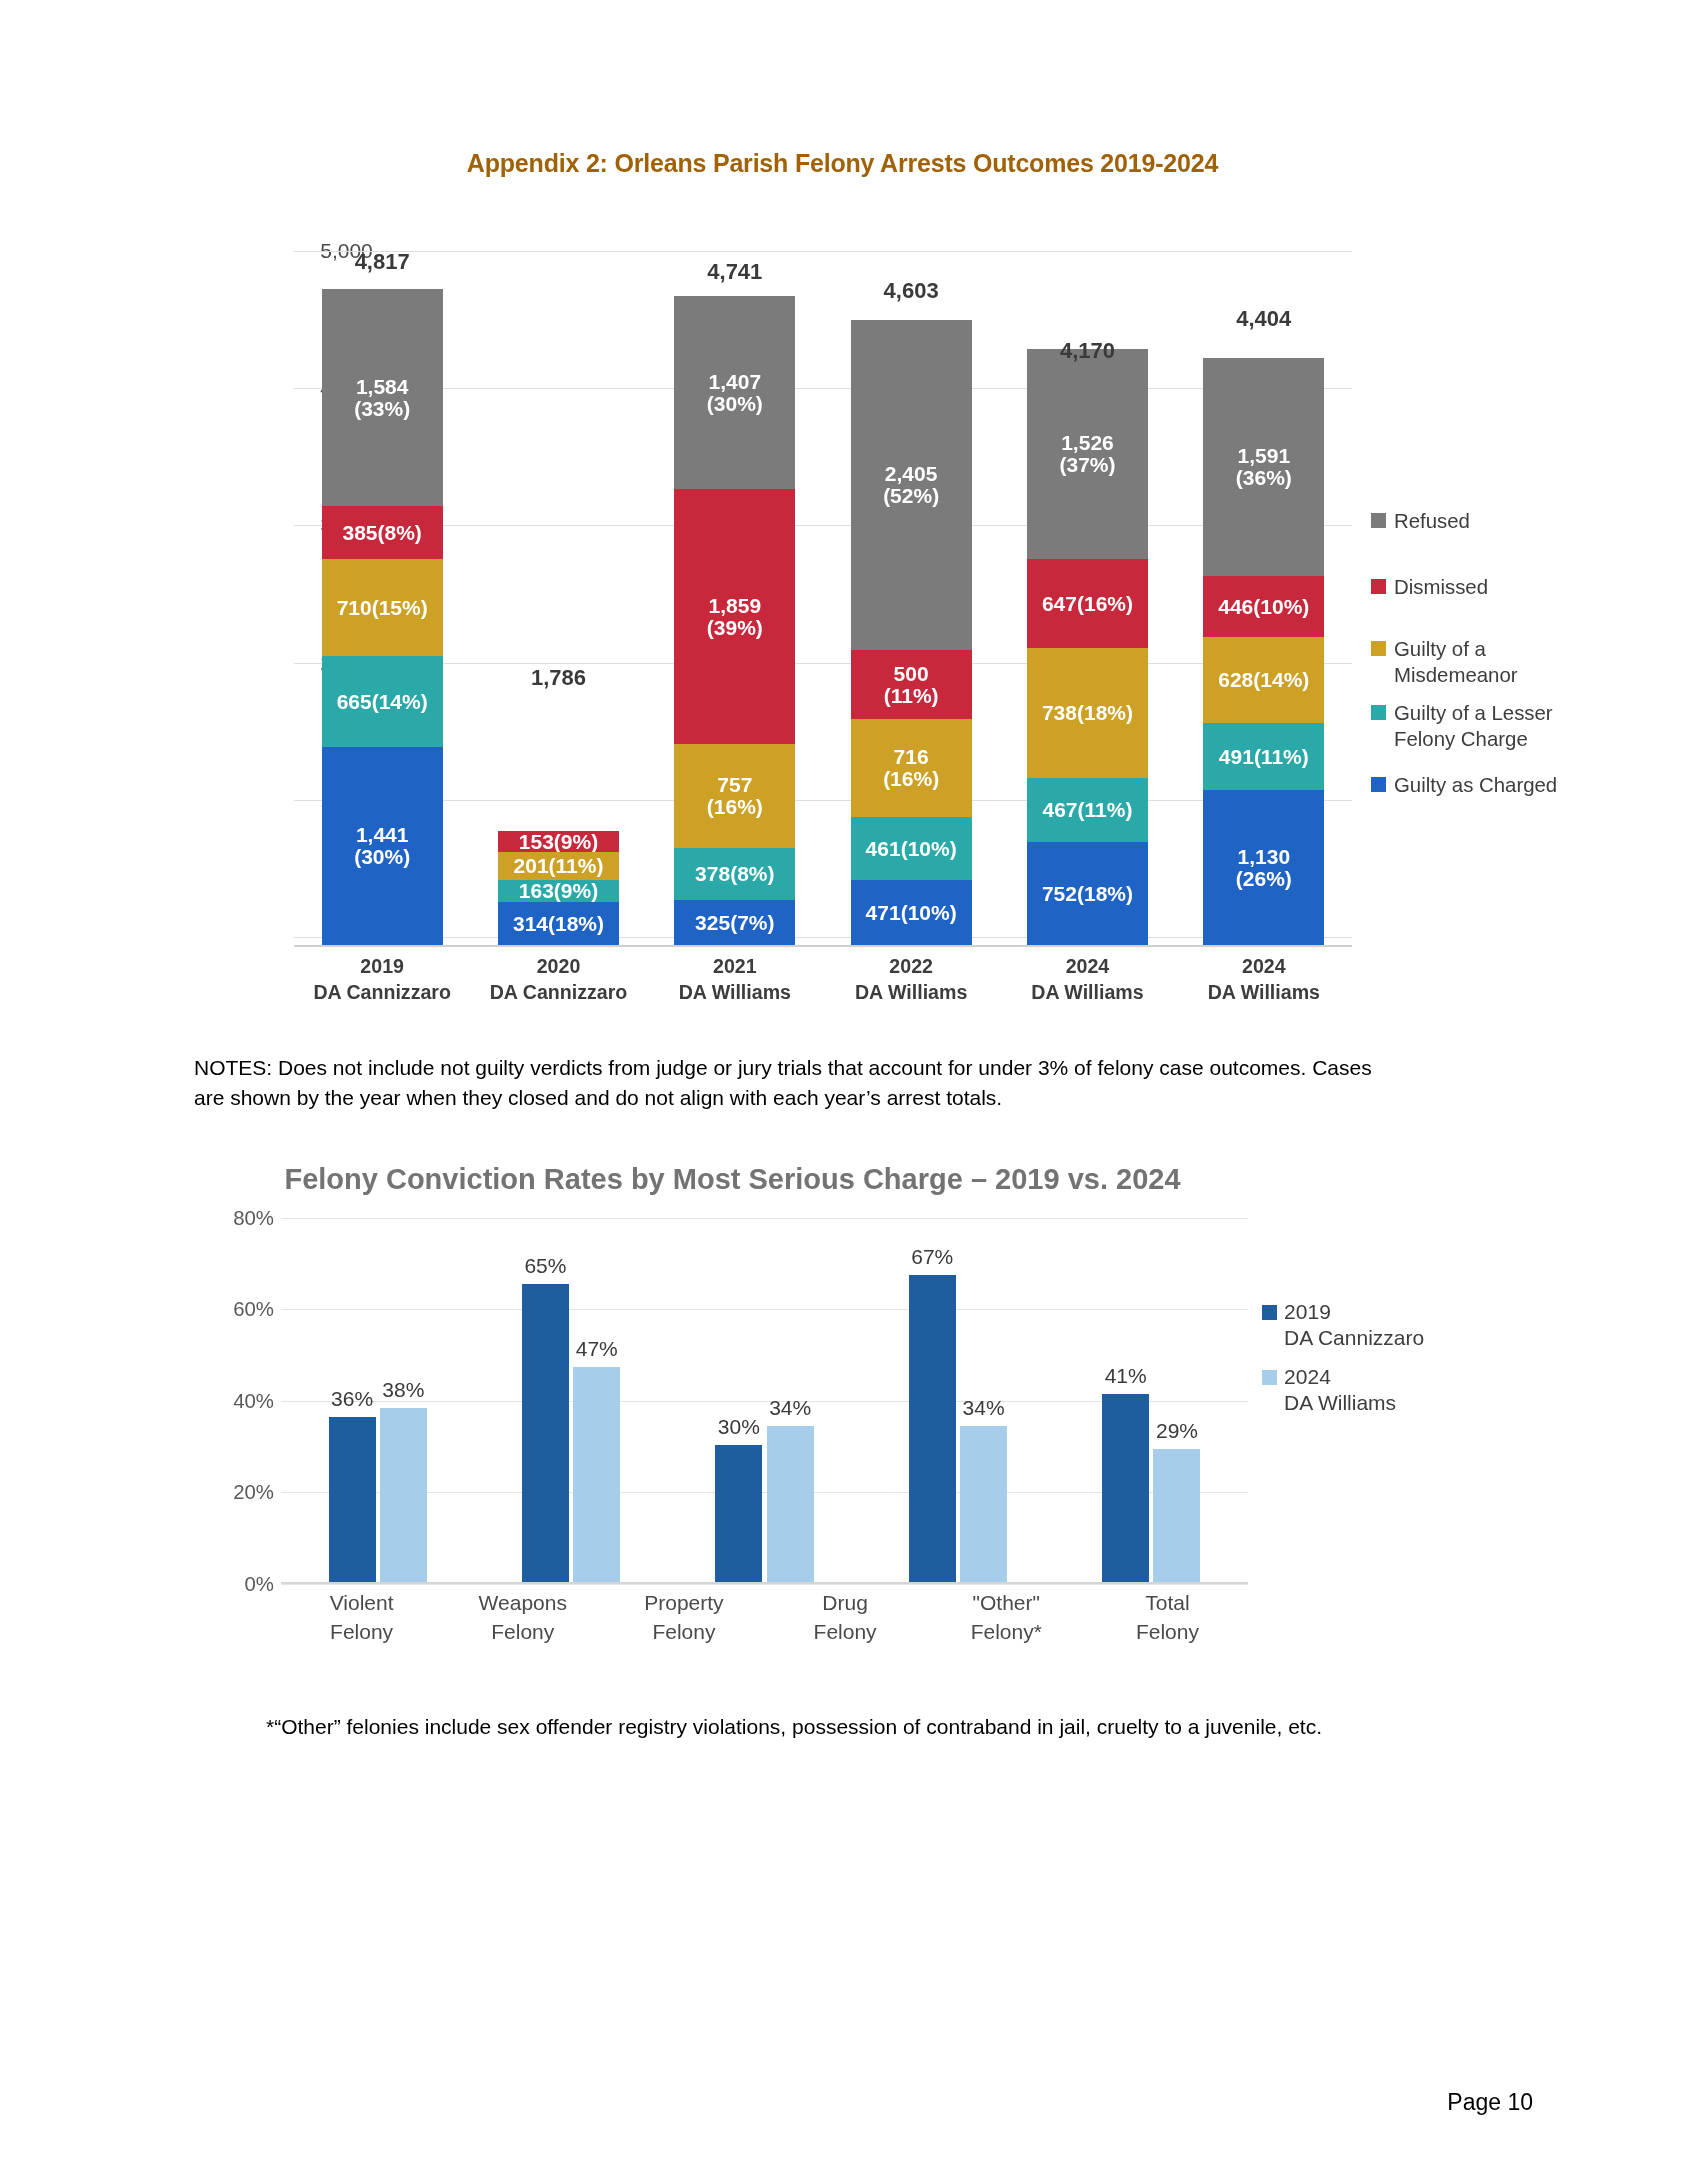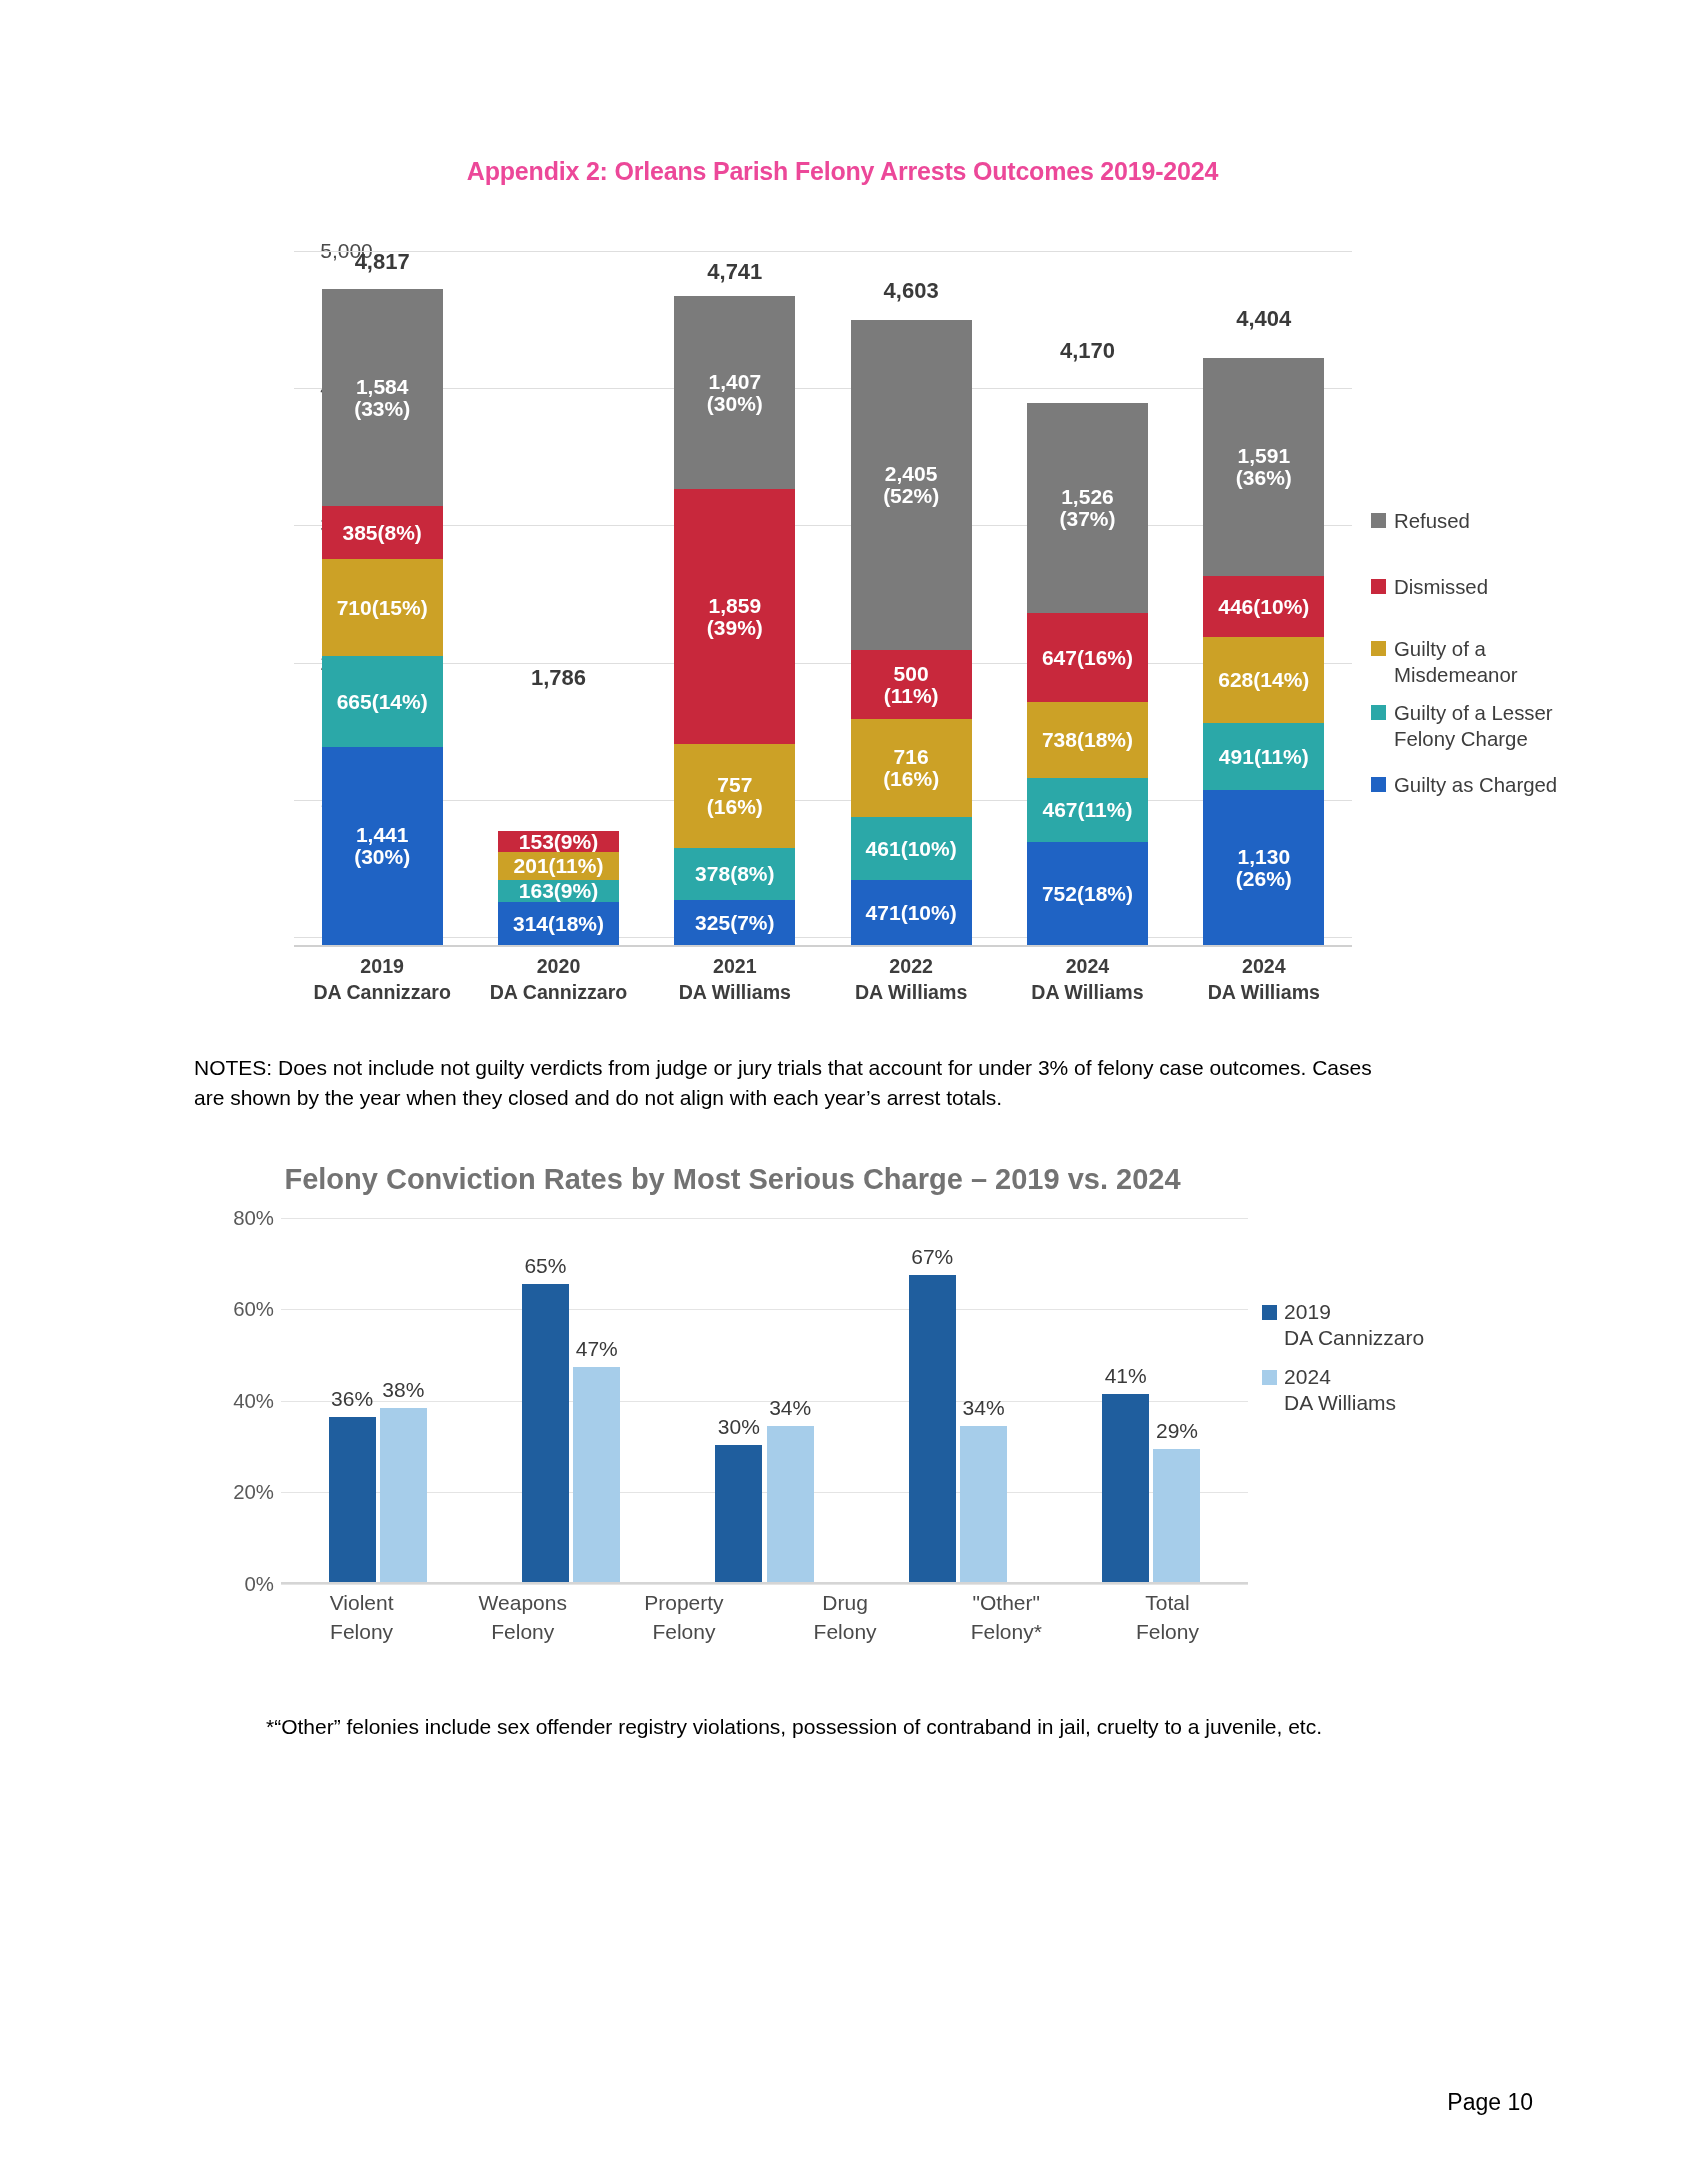--- a/index.html
+++ b/index.html
@@ -17,22 +17,21 @@
   
   .page-title {
     position: absolute;
     top: 149px;
     left: 0;
     width: 1685px;
     text-align: center;
     font-size: 25px;
     font-weight: bold;
     letter-spacing: -0.2px;
-    color: #ec4899;
-    margin-top: 8px;
+    color: #a16207;
   }
 
   
   #chart1 {
     position: absolute;
     left: 196px;
     top: 237px;
     width: 1303px;
     height: 750px;
   }
@@ -364,21 +363,21 @@
             <div class="c1-seg" style="height: 63px; background: rgb(43, 168, 168);">461(10%)</div>
             <div class="c1-seg" style="height: 65px; background: rgb(31, 99, 196);">471(10%)</div>
           </div>
           <div class="c1-total" style="bottom: 641px;">4,603</div>
         </div>
         <div class="c1-col">
           <div class="c1-stack">
             <div class="c1-seg" style="height: 210px; background: rgb(123, 123, 123);">1,526
 (37%)</div>
             <div class="c1-seg" style="height: 89px; background: rgb(200, 40, 60);">647(16%)</div>
-            <div class="c1-seg" style="height: 76px; background: rgb(204, 161, 38);">738(18%)</div>
+            <div class="c1-seg" style="height: 130px; background: rgb(204, 161, 38);">738(18%)</div>
             <div class="c1-seg" style="height: 64px; background: rgb(43, 168, 168);">467(11%)</div>
             <div class="c1-seg" style="height: 103px; background: rgb(31, 99, 196);">752(18%)</div>
           </div>
           <div class="c1-total" style="bottom: 581px;">4,170</div>
         </div>
         <div class="c1-col">
           <div class="c1-stack">
             <div class="c1-seg" style="height: 218px; background: rgb(123, 123, 123);">1,591
 (36%)</div>
             <div class="c1-seg" style="height: 61px; background: rgb(200, 40, 60);">446(10%)</div>

